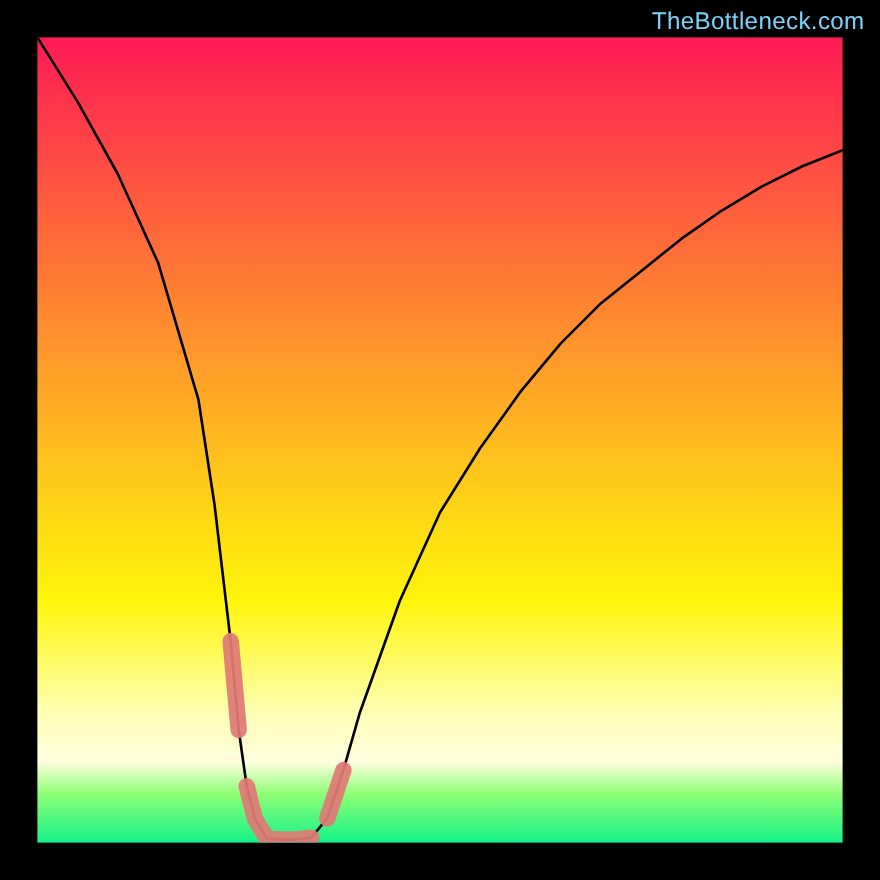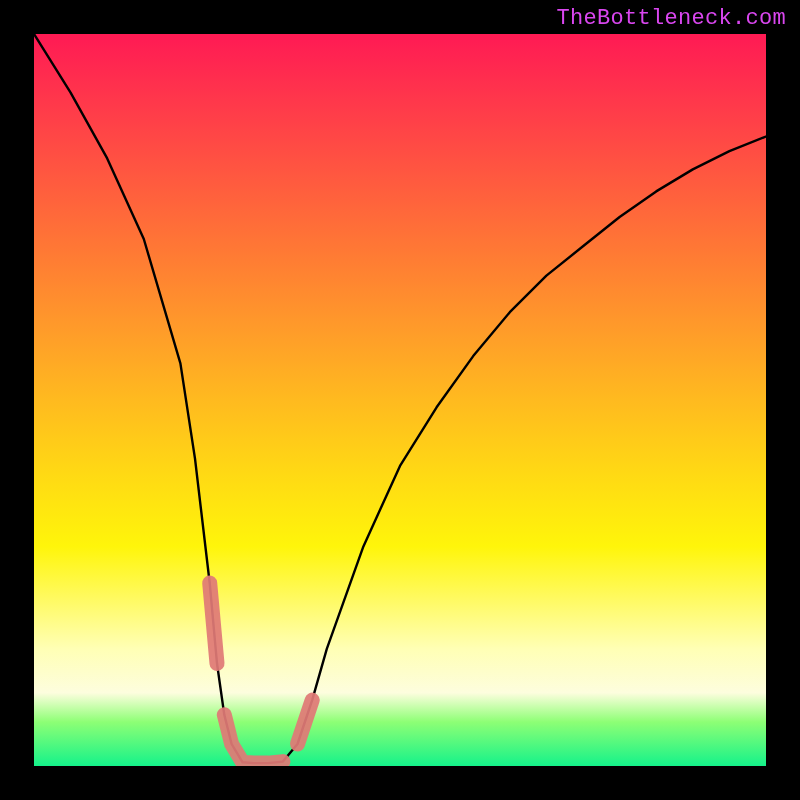--- a/index.html
+++ b/index.html
@@ -37,26 +37,25 @@
       #ffffb5 84%,
       #fdfdde 90%,
       #8dff75 94%,
       #15f28a 100%
     );
   }
   .watermark {
     position: absolute;
     top: 6px;
     right: 14px;
-    color: #d946ef;
+    color: #7dd3fc;
     font-size: 22px;
     font-weight: 500;
     letter-spacing: 0.3px;
     user-select: none;
-    font-family: Liberation Mono, monospace;
   }
   svg.curve {
     position: absolute;
     left: 0;
     top: 0;
     width: 732px;
     height: 732px;
   }
 </style>
 </head>

